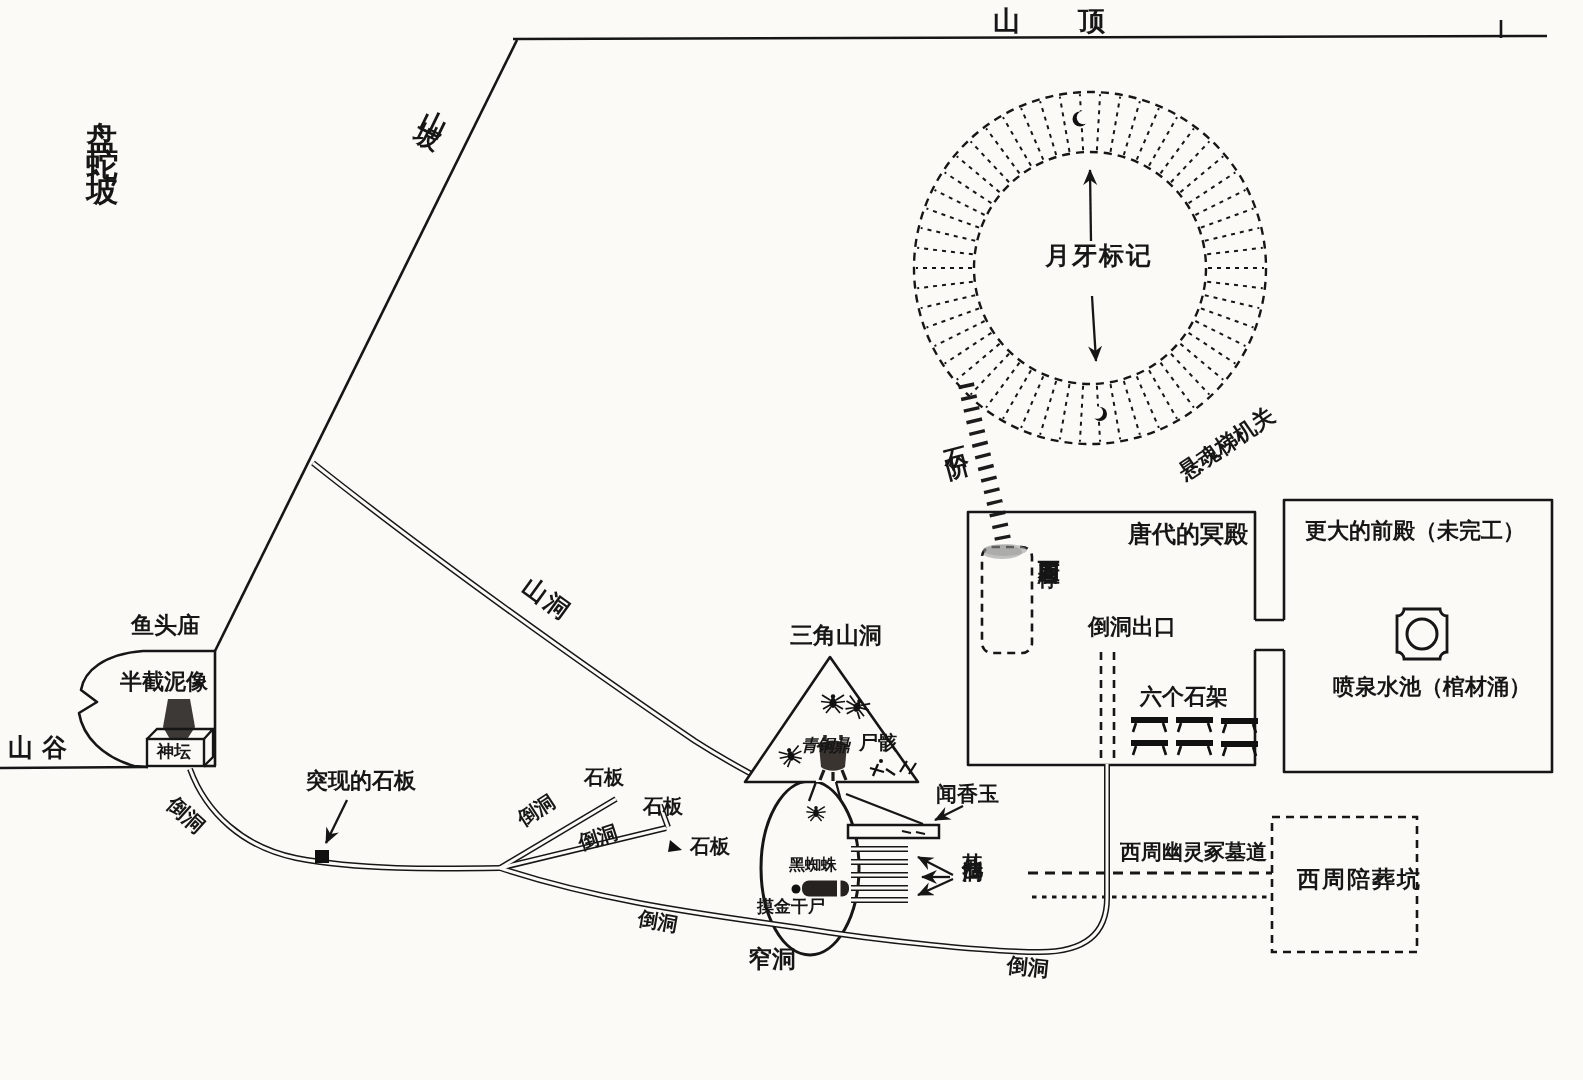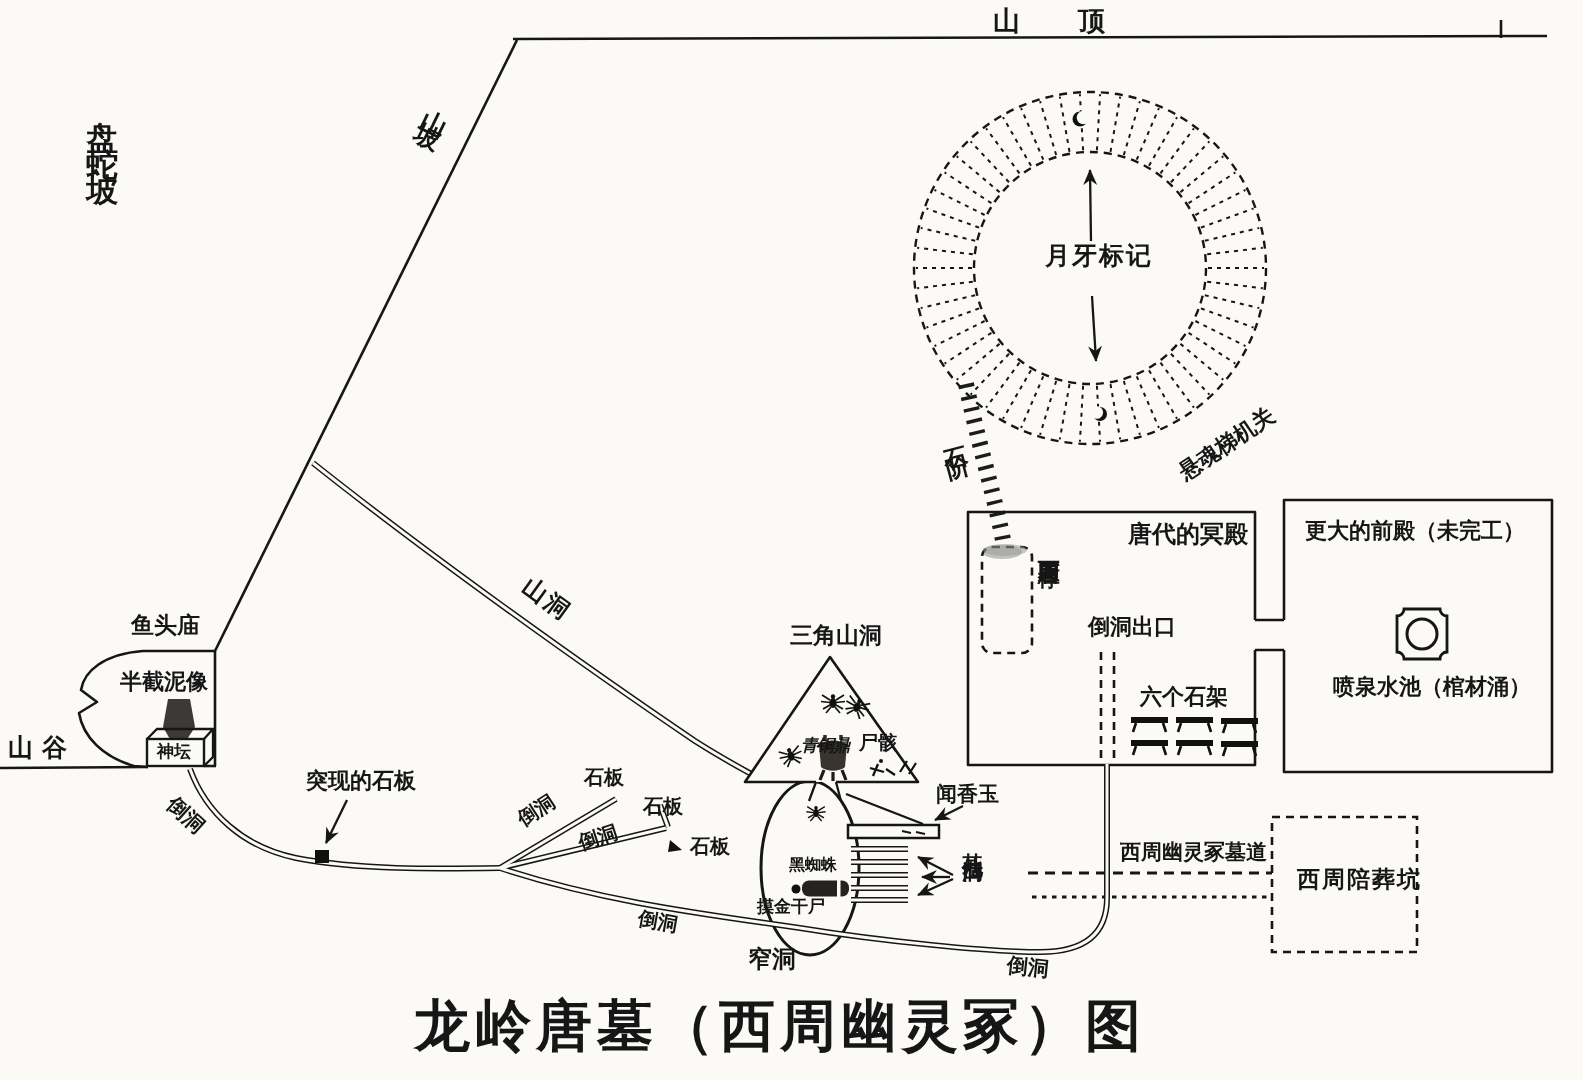--- a/index.html
+++ b/index.html
@@ -293,15 +293,14 @@
 <div class="lbl v" style="left:1036px;top:543px;font-size:22px;letter-spacing:1px;">西周巨石椁</div>
 <div class="lbl" style="left:1080px;top:615px;font-size:22px;margin-left:8px;">倒洞出口</div>
 <div class="lbl" style="left:1140px;top:685px;font-size:22px;">六个石架</div>
 
 <div class="lbl" style="left:1305px;top:519px;font-size:22px;text-align:center;">更大的前殿（未完工）</div>
 <div class="lbl" style="left:1333px;top:675px;font-size:22px;">喷泉水池（棺材涌）</div>
 
 <div class="lbl" style="left:1120px;top:840px;font-size:21px;">西周幽灵冢墓道</div>
 <div class="lbl" style="left:1297px;top:867px;font-size:23px;letter-spacing:2px;">西周陪葬坑</div>
 
-<div class="lbl title" style="left:180px;top:995px;width:1200px;font-size:56px;">龙岭唐墓（西周幽灵冢）图</div>
 
 </div>
 
 </body></html>

